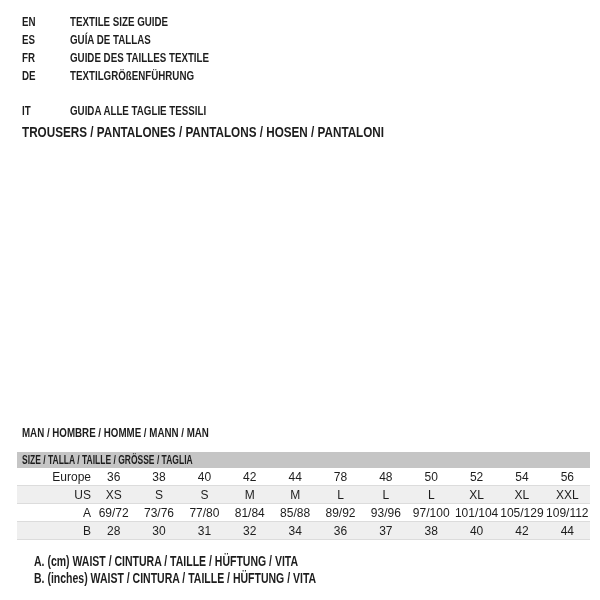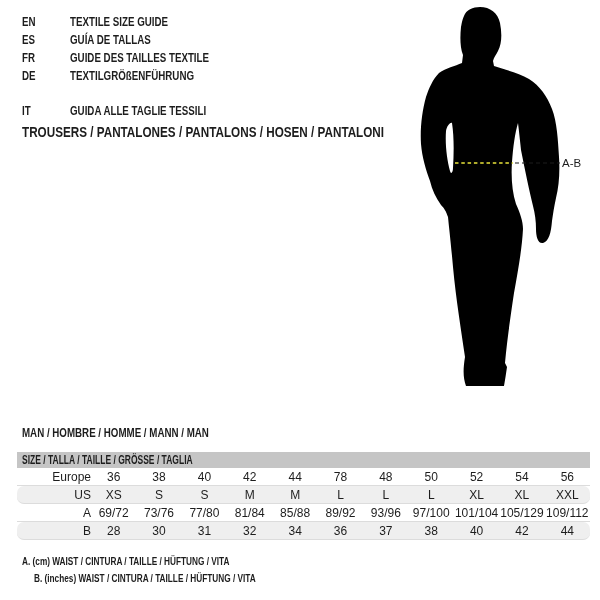--- a/index.html
+++ b/index.html
@@ -22,26 +22,26 @@
 
   .figure-wrap{position:absolute;left:400px;top:0;width:200px;height:400px;}
 
   .section-title{position:absolute;left:22px;top:426px;font-weight:700;font-size:13px;line-height:13px;}
 
   .size-table{position:absolute;left:17px;top:452px;width:573px;font-size:12px;}
   .st-header{height:16px;background:var(--table-header-bg,#c5c5c5);display:flex;align-items:center;
              padding-left:5px;font-weight:700;font-size:12.5px;}
   .st-row{display:grid;grid-template-columns:74px repeat(11,1fr);height:17px;align-items:center;
           border-bottom:1px solid var(--row-border,#dcdcdc);}
-  .st-row.alt{background:var(--row-alt-bg,#efefef);border-radius:7px;}
+  .st-row.alt{background:var(--row-alt-bg,#efefef);}
   .st-row .lbl{padding-left:4px;text-align:right;}
   .st-row .val{text-align:center;}
 
-  .footnote{position:absolute;left:22px;font-weight:700;font-size:11px;line-height:13px;}
-  .fn-a{top:555px;} .fn-b{top:572px;margin-left:12px;}
+  .footnote{position:absolute;left:34px;font-weight:700;font-size:14px;line-height:13px;}
+  .fn-a{top:555px;} .fn-b{top:572px;}
 
   .measure-text{font-family:"Liberation Sans",sans-serif;font-size:11.5px;fill:var(--text,#1d1d1d);}
 </style>
 </head>
 <body>
 
 <div class="canvas">
 
   <div class="lang-row" style="top:15px">
     <span class="cond-a lang-code">EN</span><span class="cond-a">TEXTILE SIZE GUIDE</span>
@@ -56,71 +56,20 @@
     <span class="cond-a lang-code">DE</span><span class="cond-a">TEXTILGRÖßENFÜHRUNG</span>
   </div>
   <div class="lang-row" style="top:104px">
     <span class="cond-a lang-code">IT</span><span class="cond-a">GUIDA ALLE TAGLIE TESSILI</span>
   </div>
 
   <div class="product-title">
     <span class="cond-b">TROUSERS / PANTALONES / PANTALONS / HOSEN / PANTALONI</span>
   </div>
 
-  <div class="figure-wrap">
-    <svg width="200" height="400" viewBox="0 0 200 400">
-      <path fill="#000000" fill-rule="evenodd" d="
-        M 64 16
-        C 66 10 73 7 80 7
-        C 90 7 98 13 100 23
-        C 102 33 102 44 98 51
-        C 96 55 94 57 93 61
-        L 94 66
-        C 106 70 119 73 129 79
-        C 140 86 147 96 152 109
-        C 157 122 158 140 159 157
-        C 160 172 159 186 156 198
-        C 154 207 153 214 152 221
-        C 151 233 149 241 143 243
-        C 138 244 136 237 136 229
-        C 136 221 135 214 133 206
-        C 129 190 125 170 121 150
-        C 120 141 119 131 118 123
-        C 115 133 113 147 112 162
-        C 111 177 112 192 116 204
-        C 120 213 123 221 123 229
-        C 122 249 118 271 114 293
-        C 111 313 107 341 105 363
-        L 107 367
-        C 106 374 105 380 104 386
-        L 66 386
-        C 63 378 63 369 65 357
-        C 61 329 56 299 53 267
-        C 51 244 49 227 48 217
-        C 46 211 44 208 41 205
-        C 36 198 32 190 30 181
-        C 26 170 22 157 21 144
-        C 20 129 22 111 26 97
-        C 29 88 33 79 39 73
-        C 46 68 55 66 62 63
-        L 63 55
-        C 60 47 60 37 61 27
-        C 62 21 63 18 64 16
-        Z
-        M 52 123
-        C 54 136 54 152 53 168
-        C 53 172 51 175 50 171
-        C 47 160 45 145 46 131
-        C 47 126 50 122 52 123
-        Z"></path>
-      <line x1="55" y1="163" x2="113" y2="163" stroke="#e9e43a" stroke-width="1.6" stroke-dasharray="3.5 2.8"></line>
-      <line x1="115" y1="163" x2="160" y2="163" stroke="#1d1d1d" stroke-width="1.2" stroke-dasharray="4 3"></line>
-      <text x="162" y="167" class="measure-text">A-B</text>
-    </svg>
-  </div>
 
   <div class="section-title">
     <span class="cond-a">MAN / HOMBRE / HOMME / MANN / MAN</span>
   </div>
 
   <div class="size-table">
     <div class="st-header">
       <span class="cond-c">SIZE / TALLA / TAILLE / GRÖSSE / TAGLIA</span>
     </div>
     <div class="st-row">

